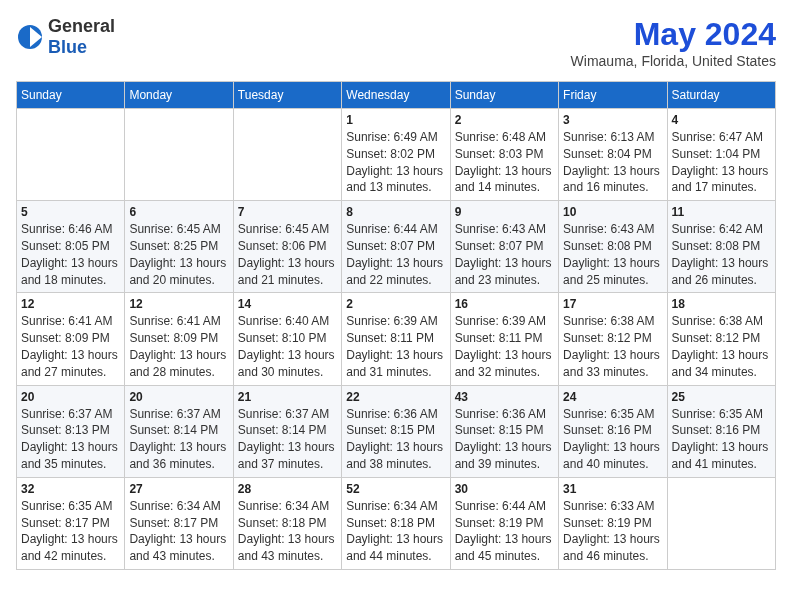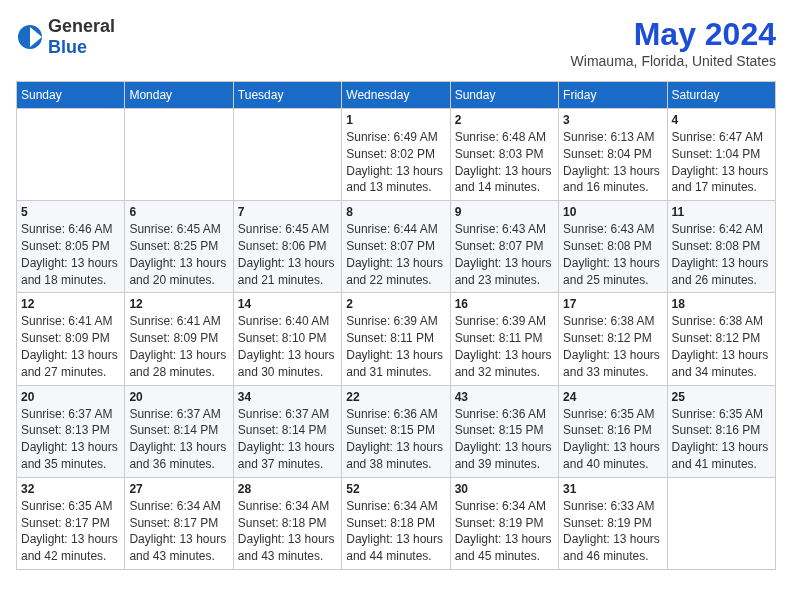--- a/index.html
+++ b/index.html
@@ -262,21 +262,21 @@
 and 35 minutes.</div>
         </td>
         <td>
           <div class="cell-day">20</div>
           <div class="cell-info">Sunrise: 6:37 AM
 Sunset: 8:14 PM
 Daylight: 13 hours
 and 36 minutes.</div>
         </td>
         <td>
-          <div class="cell-day">34</div>
+          <div class="cell-day">21</div>
           <div class="cell-info">Sunrise: 6:37 AM
 Sunset: 8:14 PM
 Daylight: 13 hours
 and 37 minutes.</div>
         </td>
         <td>
           <div class="cell-day">22</div>
           <div class="cell-info">Sunrise: 6:36 AM
 Sunset: 8:15 PM
 Daylight: 13 hours
@@ -328,21 +328,21 @@
         </td>
         <td>
           <div class="cell-day">52</div>
           <div class="cell-info">Sunrise: 6:34 AM
 Sunset: 8:18 PM
 Daylight: 13 hours
 and 44 minutes.</div>
         </td>
         <td>
           <div class="cell-day">30</div>
-          <div class="cell-info">Sunrise: 6:34 AM
+          <div class="cell-info">Sunrise: 6:44 AM
 Sunset: 8:19 PM
 Daylight: 13 hours
 and 45 minutes.</div>
         </td>
         <td>
           <div class="cell-day">31</div>
           <div class="cell-info">Sunrise: 6:33 AM
 Sunset: 8:19 PM
 Daylight: 13 hours
 and 46 minutes.</div>

